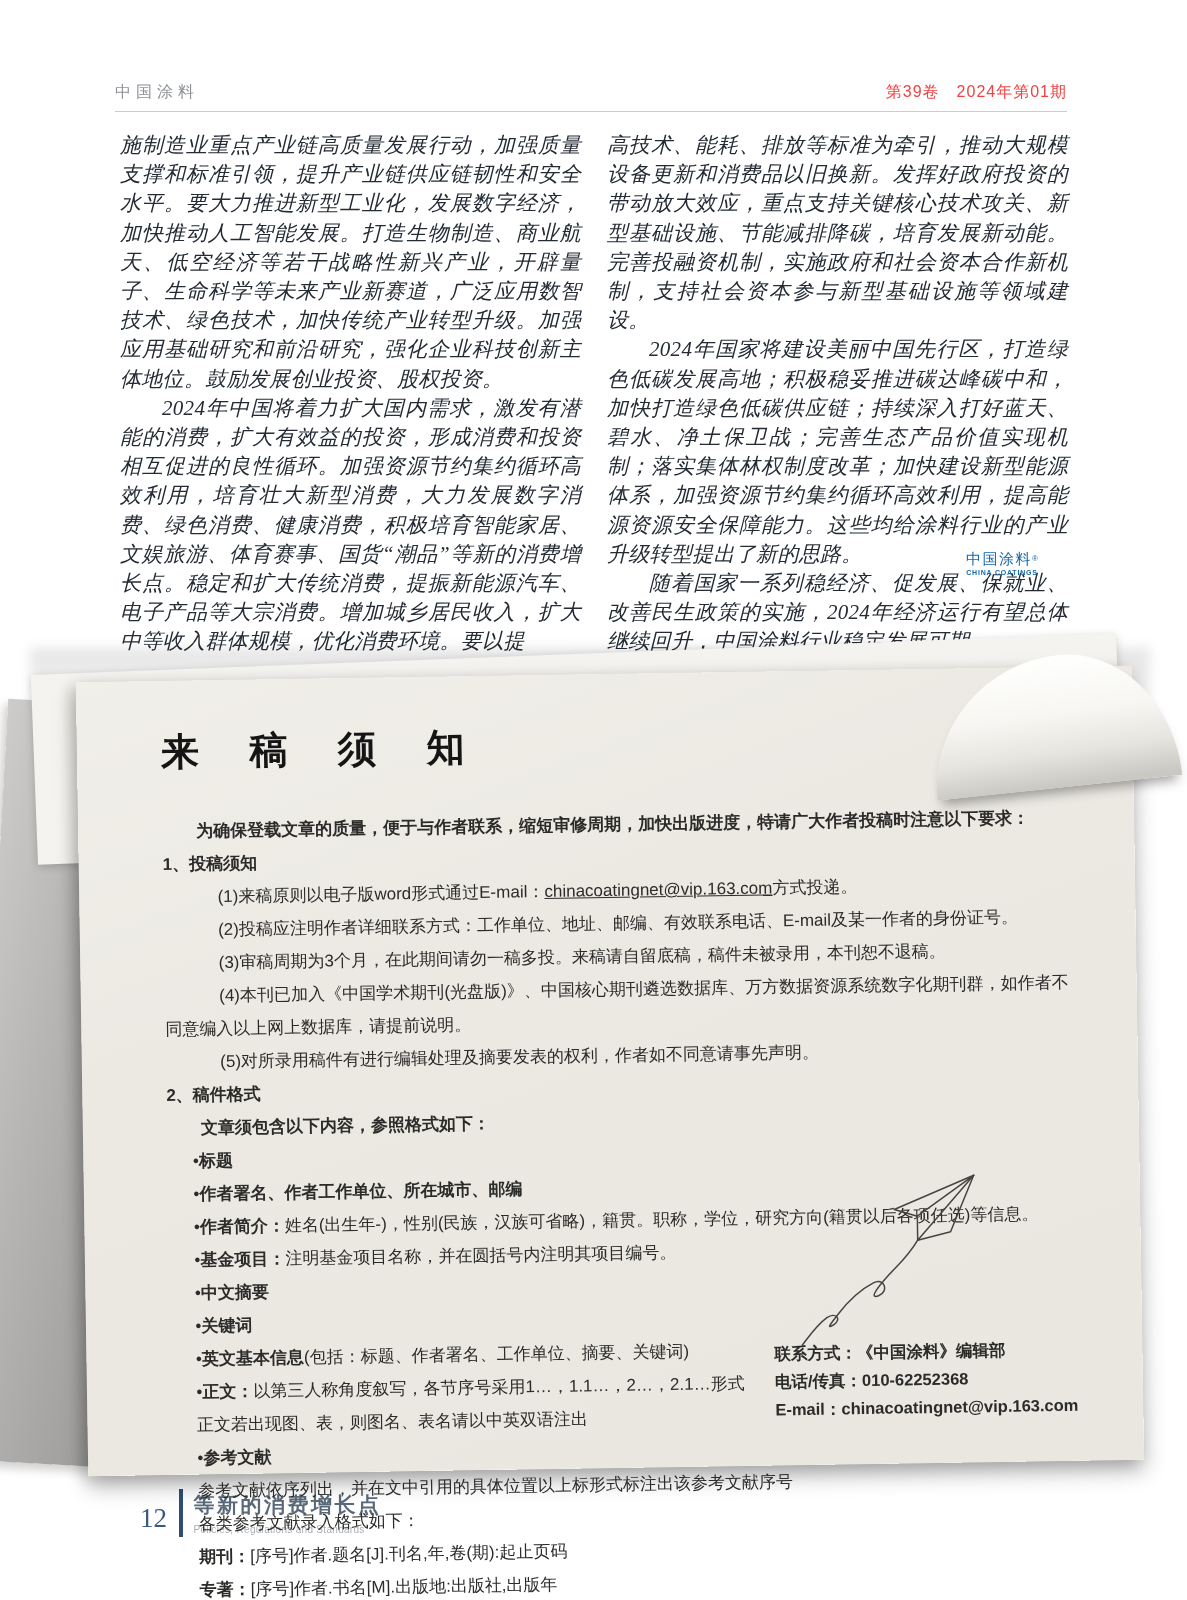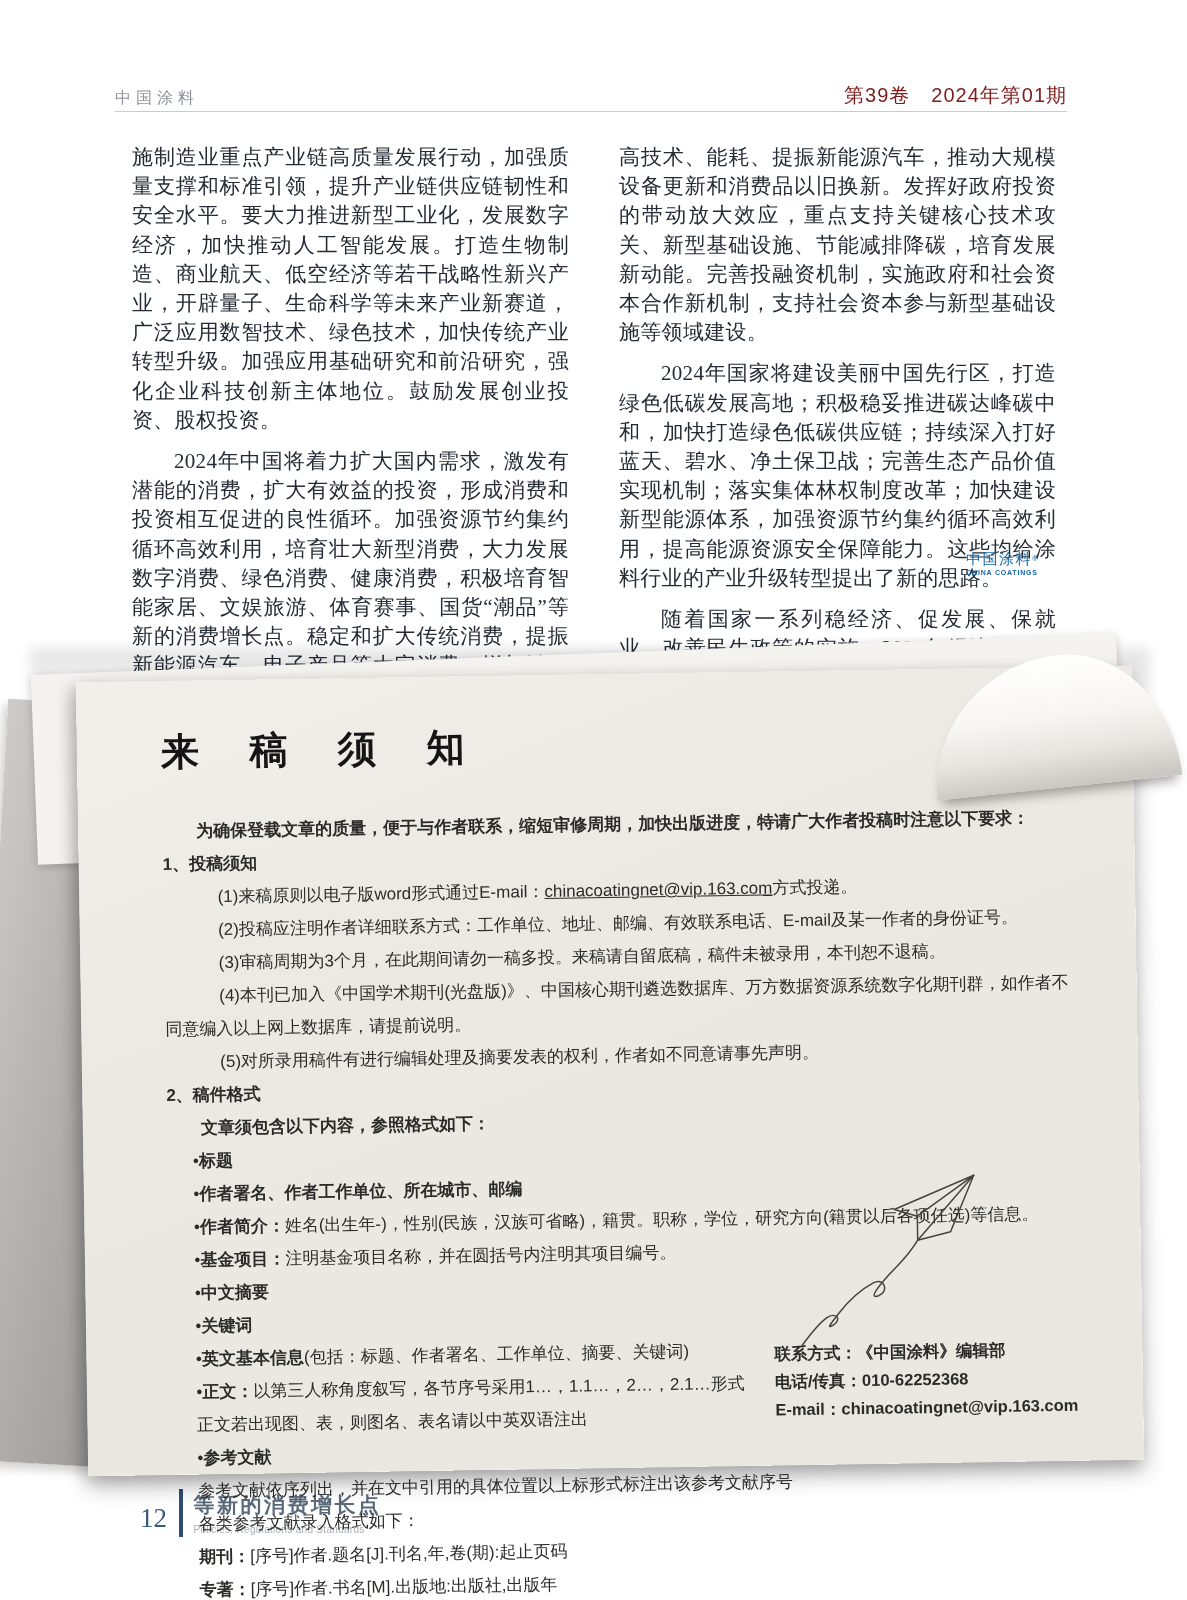--- a/index.html
+++ b/index.html
@@ -3,29 +3,29 @@
 <meta charset="utf-8">
 <style>
   html,body{margin:0;padding:0;}
   body{
     width:1187px;height:1600px;position:relative;background:#ffffff;
     font-family:"Liberation Sans","DejaVu Sans",sans-serif;overflow:hidden;
   }
   
   .hdr{position:absolute;left:115px;right:120px;top:82px;display:flex;justify-content:space-between;align-items:flex-end;}
   .hdr .journal{font-size:16px;color:#8e9297;letter-spacing:5px;}
-  .hdr .issue{font-size:20px;color:#7f1d1d;letter-spacing:1px;}
+  .hdr .issue{font-size:16px;color:#ef4444;letter-spacing:1px;}
   .hdr-rule{position:absolute;left:115px;right:120px;top:111px;height:0;border-top:1.6px solid #c9cbce;}
   
   .columns{position:absolute;left:120px;top:131px;width:948px;display:flex;gap:26px;}
   .col{flex:1 1 0;min-width:0;}
   .col p{
-    margin:12px;font-family:"Liberation Serif","DejaVu Serif",serif;
+    margin:0;font-family:"Liberation Serif","DejaVu Serif",serif;
     font-size:21px;line-height:29.2px;color:#242b35;text-align:justify;
-    text-indent:2em;letter-spacing:.3px;
+    text-indent:2em;letter-spacing:.3px;font-style:italic;
   }
   .col p.noindent{text-indent:0;}
   
   .brand{position:absolute;left:957px;top:551px;width:90px;text-align:center;}
   .brand-cn{font-size:15px;font-weight:400;color:var(--logo-blue,#1568a9);letter-spacing:1.5px;line-height:16px;white-space:nowrap;}
   .brand-cn .reg{font-size:8px;vertical-align:top;letter-spacing:0;}
   .brand-en{font-size:7px;font-weight:700;color:var(--logo-blue,#1568a9);letter-spacing:.8px;margin-top:2px;white-space:nowrap;}
   
   .panel{position:absolute;left:0;top:648px;width:1001px;height:852px;}
   .panel::before{ 
@@ -92,21 +92,21 @@
     <span class="issue">第39卷　2024年第01期</span>
   </div>
   <div class="hdr-rule"></div>
 
   <div class="columns">
     <div class="col">
       <p class="noindent">施制造业重点产业链高质量发展行动，加强质量支撑和标准引领，提升产业链供应链韧性和安全水平。要大力推进新型工业化，发展数字经济，加快推动人工智能发展。打造生物制造、商业航天、低空经济等若干战略性新兴产业，开辟量子、生命科学等未来产业新赛道，广泛应用数智技术、绿色技术，加快传统产业转型升级。加强应用基础研究和前沿研究，强化企业科技创新主体地位。鼓励发展创业投资、股权投资。</p>
       <p>2024年中国将着力扩大国内需求，激发有潜能的消费，扩大有效益的投资，形成消费和投资相互促进的良性循环。加强资源节约集约循环高效利用，培育壮大新型消费，大力发展数字消费、绿色消费、健康消费，积极培育智能家居、文娱旅游、体育赛事、国货“潮品”等新的消费增长点。稳定和扩大传统消费，提振新能源汽车、电子产品等大宗消费。增加城乡居民收入，扩大中等收入群体规模，优化消费环境。要以提</p>
     </div>
     <div class="col">
-      <p class="noindent">高技术、能耗、提振新能源汽车，推动大规模设备更新和消费品以旧换新。发挥好政府投资的带动放大效应，重点支持关键核心技术攻关、新型基础设施、节能减排降碳，培育发展新动能。完善投融资机制，实施政府和社会资本合作新机制，支持社会资本参与新型基础设施等领域建设。</p>
+      <p class="noindent">高技术、能耗、排放等标准为牵引，推动大规模设备更新和消费品以旧换新。发挥好政府投资的带动放大效应，重点支持关键核心技术攻关、新型基础设施、节能减排降碳，培育发展新动能。完善投融资机制，实施政府和社会资本合作新机制，支持社会资本参与新型基础设施等领域建设。</p>
       <p>2024年国家将建设美丽中国先行区，打造绿色低碳发展高地；积极稳妥推进碳达峰碳中和，加快打造绿色低碳供应链；持续深入打好蓝天、碧水、净土保卫战；完善生态产品价值实现机制；落实集体林权制度改革；加快建设新型能源体系，加强资源节约集约循环高效利用，提高能源资源安全保障能力。这些均给涂料行业的产业升级转型提出了新的思路。</p>
       <p>随着国家一系列稳经济、促发展、保就业、改善民生政策的实施，2024年经济运行有望总体继续回升，中国涂料行业稳定发展可期。</p>
     </div>
   </div>
 
   <div class="brand">
     <div class="brand-cn"><span>中国涂料</span><span class="reg">®</span></div>
     <div class="brand-en">CHINA COATINGS</div>
   </div>
 

